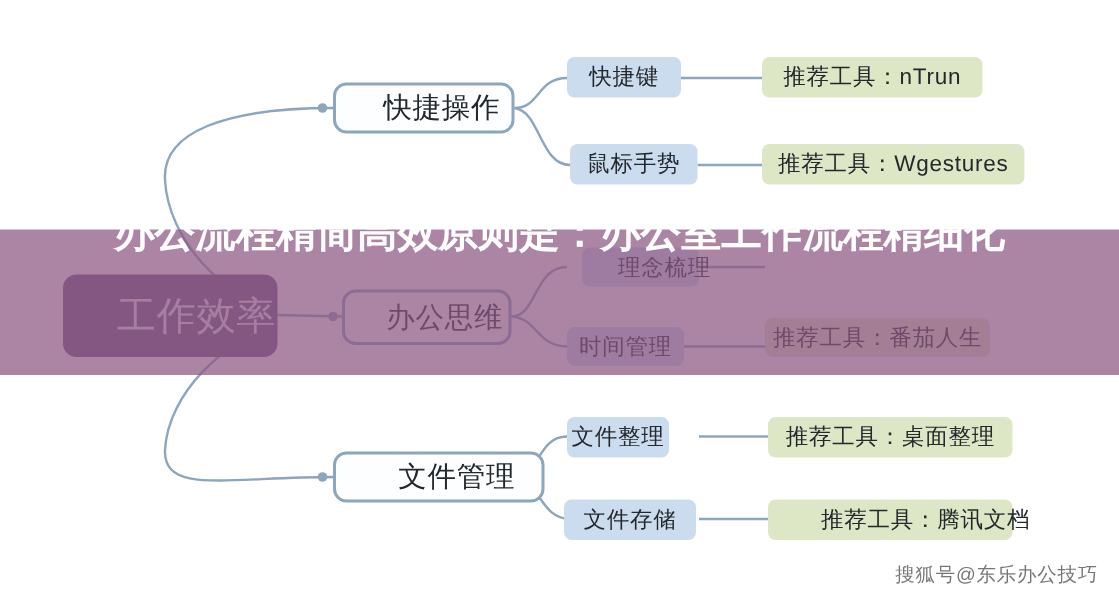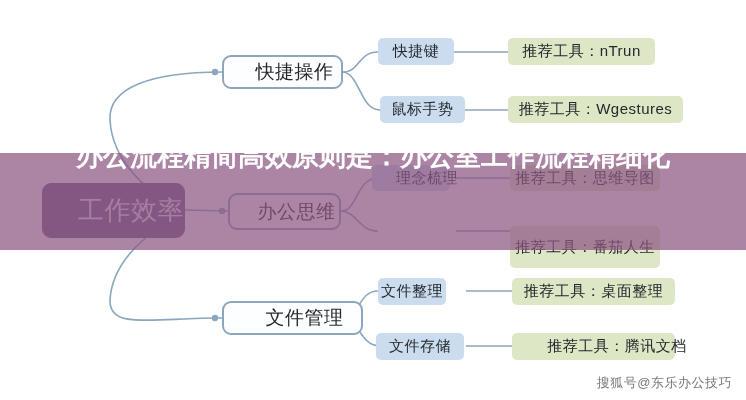--- a/index.html
+++ b/index.html
@@ -170,28 +170,28 @@
       <span>鼠标手势</span>
     </div>
     <div class="node node-leaf" style="left:508px; top:96px; width:175px; height:27px;">
       <span>推荐工具：Wgestures</span>
     </div>
 
     <div class="node node-branch" style="left:228px; top:193px; width:113px; height:37px;">
       <span>办公思维</span>
     </div>
 
-    <div class="node node-sub" style="left:372px; top:165px; width:78px; height:26px;padding-left:32px;">
+    <div class="node node-sub" style="left:388px; top:165px; width:78px; height:26px;padding-left:32px;">
       <span>理念梳理</span>
     </div>
-    <div class="node node-leaf" style="left:510px; top:165px; width:150px; height:26px;">
-      <span>推荐工具：思维导图</span>
-    </div>
-
-    <div class="node node-leaf" style="left:510px; top:226px; width:150px; height:42px;">
+
+    <div class="node node-sub" style="left:378px; top:218px; width:78px; height:26px;">
+      <span>时间管理</span>
+    </div>
+    <div class="node node-leaf" style="left:510px; top:212px; width:150px; height:26px;">
       <span>推荐工具：番茄人生</span>
     </div>
 
     <div class="node node-branch" style="left:222px; top:301px; width:141px; height:34px;">
       <span>文件管理</span>
     </div>
 
     <div class="node node-sub" style="left:378px; top:278px; width:68px; height:27px;">
       <span>文件整理</span>
     </div>

